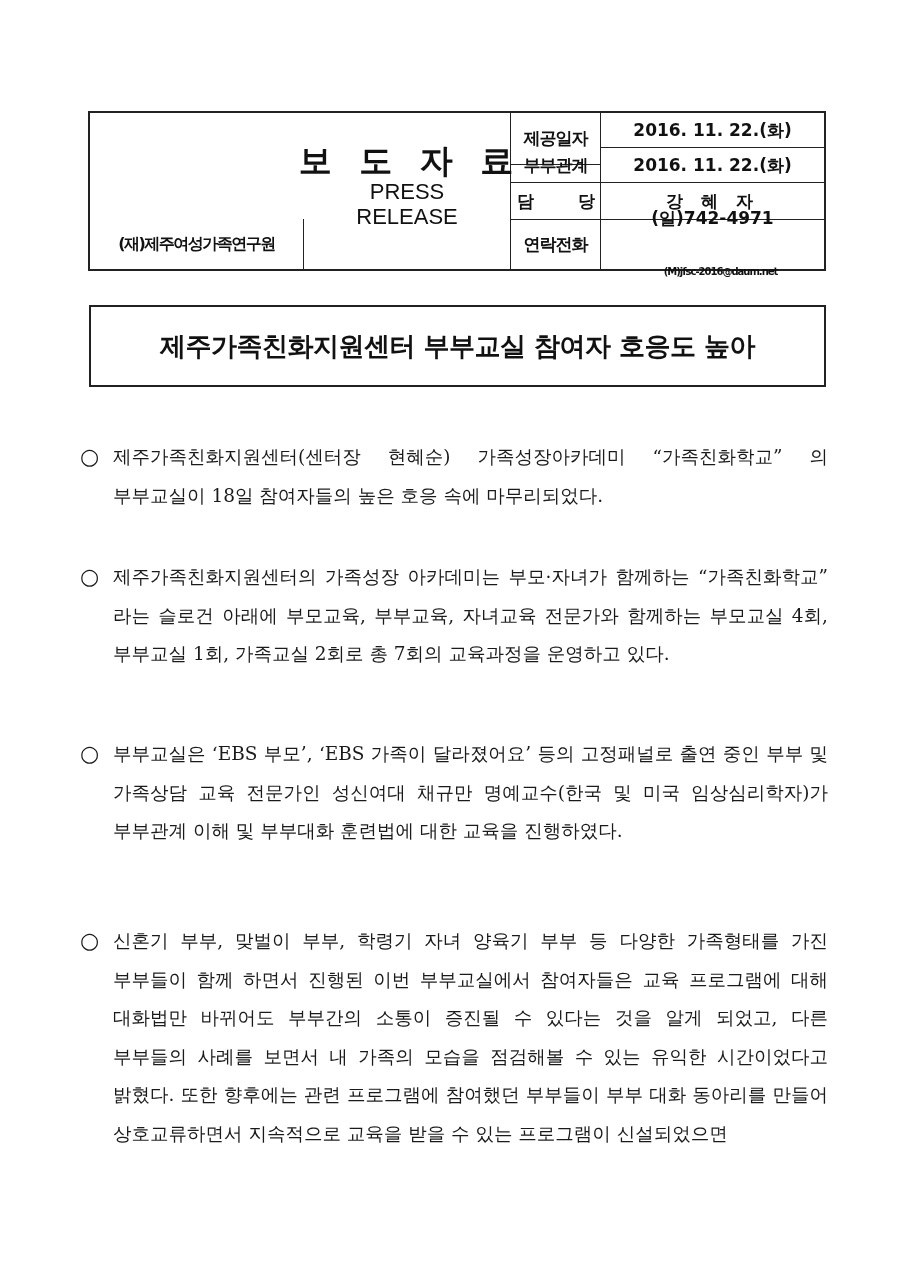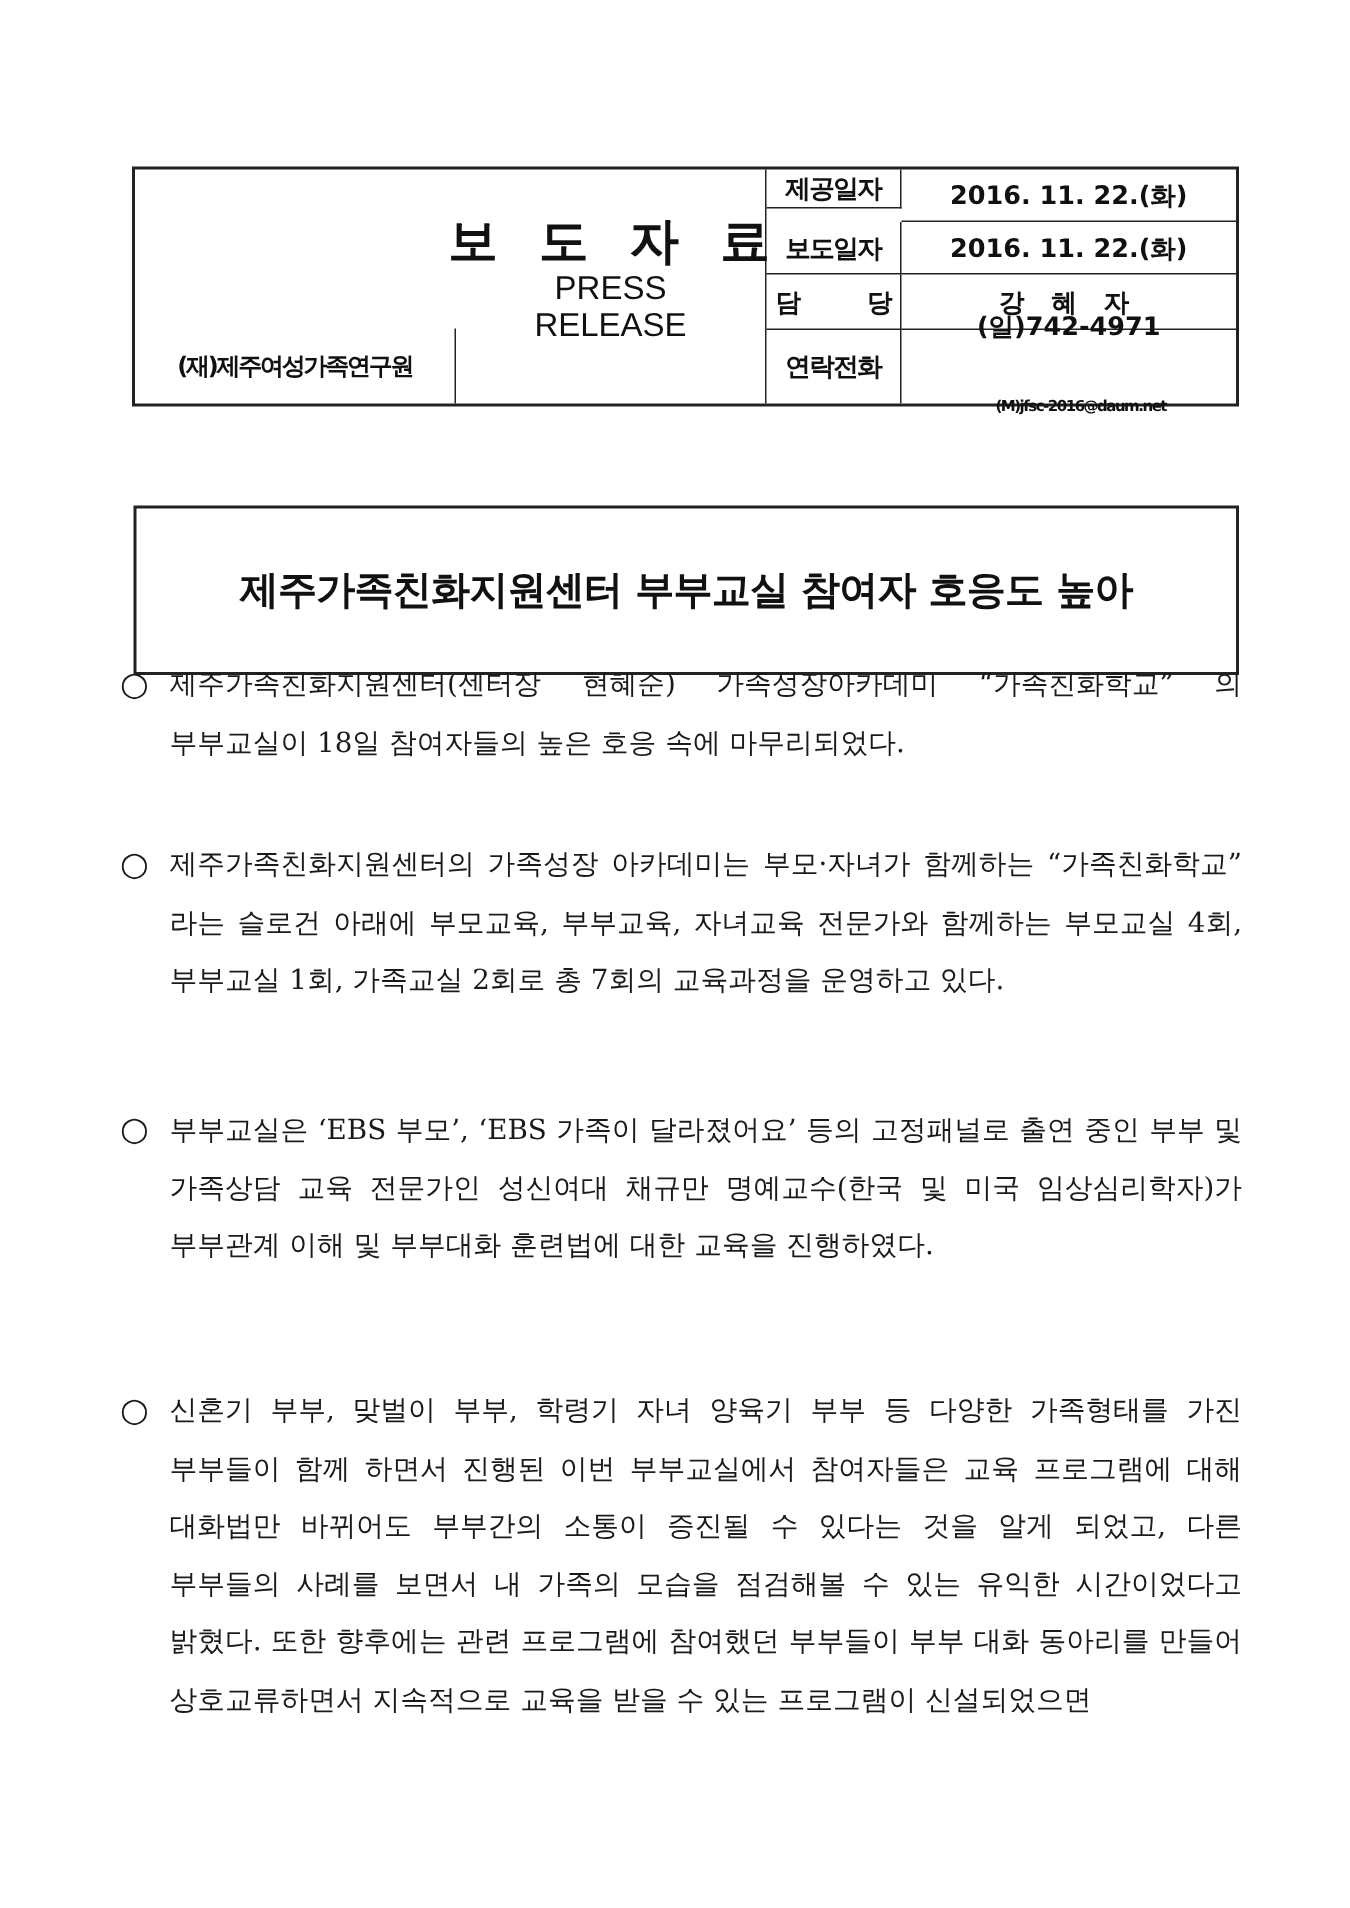--- a/index.html
+++ b/index.html
@@ -23,45 +23,45 @@
   .pr-en { font-family: "Liberation Sans", sans-serif; font-weight: normal; font-size: 22px; line-height: 25px; color: #111; text-align: center; }
   .info-label { left: 421px; width: 90px; border-right: 1.5px solid #222; border-bottom: 1.5px solid #222;
     font-family: "DejaVu Sans", sans-serif; font-weight: bold; font-size: 17px; letter-spacing: -1px; color: #111; }
   .info-label.spread { justify-content: space-between; padding: 0 6px; }
   .info-value { left: 511px; width: 223px; border-bottom: 1.5px solid #222;
     font-family: "DejaVu Sans", sans-serif; font-weight: bold; font-size: 17px; color: #111; }
   .info-value.contact { flex-direction: column; line-height: 22px; gap: 32px; }
   .contact .email { font-size: 10px; letter-spacing: -1px; margin-left: 16px; }
   .no-bb { border-bottom: none; }
   .title-box {
-    position: absolute; left: 89px; top: 305px; width: 737px; height: 113px;
-    border: 2px solid #222; box-sizing: border-box; display: flex; align-items: center; justify-content: center; margin-top: 32px;
+    position: absolute; left: 89px; top: 305px; width: 737px; height: 82px;
+    border: 2px solid #222; box-sizing: border-box; display: flex; align-items: center; justify-content: center;
   }
   .title-text { font-family: "DejaVu Sans", sans-serif; font-weight: bold; font-size: 26px; letter-spacing: -0.5px; color: #111; }
   .para { position: absolute; left: 80px; width: 748px; font-size: 18.5px; line-height: 38.5px; color: #1a1a1a; }
   .para .bullet { position: absolute; left: 0; top: 0; font-family: "DejaVu Sans", sans-serif; font-size: 22px; }
   .para .text { margin-left: 33px; text-align: justify; text-align-last: left; word-break: keep-all; }
 </style>
 </head>
 <body>
 
 <div class="hdr">
   <div class="cell org-cell">
     <span class="org">(재)제주여성가족연구원</span>
   </div>
   <div class="cell pr-cell">
     <div class="pr-ko">보 도 자 료</div>
     <div class="pr-en">PRESS</div>
     <div class="pr-en">RELEASE</div>
   </div>
 
-  <div class="cell info-label" style="top:0;height:26px;">제공일자</div>
+  <div class="cell info-label" style="top:0;height:52px;">제공일자</div>
   <div class="cell info-value" style="top:0;height:35px;">2016. 11. 22.(화)</div>
 
-  <div class="cell info-label" style="top:35px;height:35px;">보도일자</div>
+  <div class="cell info-label" style="top:35px;height:35px;">부부관계</div>
   <div class="cell info-value" style="top:35px;height:35px;">2016. 11. 22.(화)</div>
 
   <div class="cell info-label spread" style="top:70px;height:37px;">
     <span>담</span>
     <span>당</span>
   </div>
   <div class="cell info-value" style="top:70px;height:37px;letter-spacing:6px;">강 혜 자</div>
 
   <div class="cell info-label no-bb" style="top:107px;height:49px;">연락전화</div>
   <div class="cell info-value contact no-bb" style="top:107px;height:49px;">

